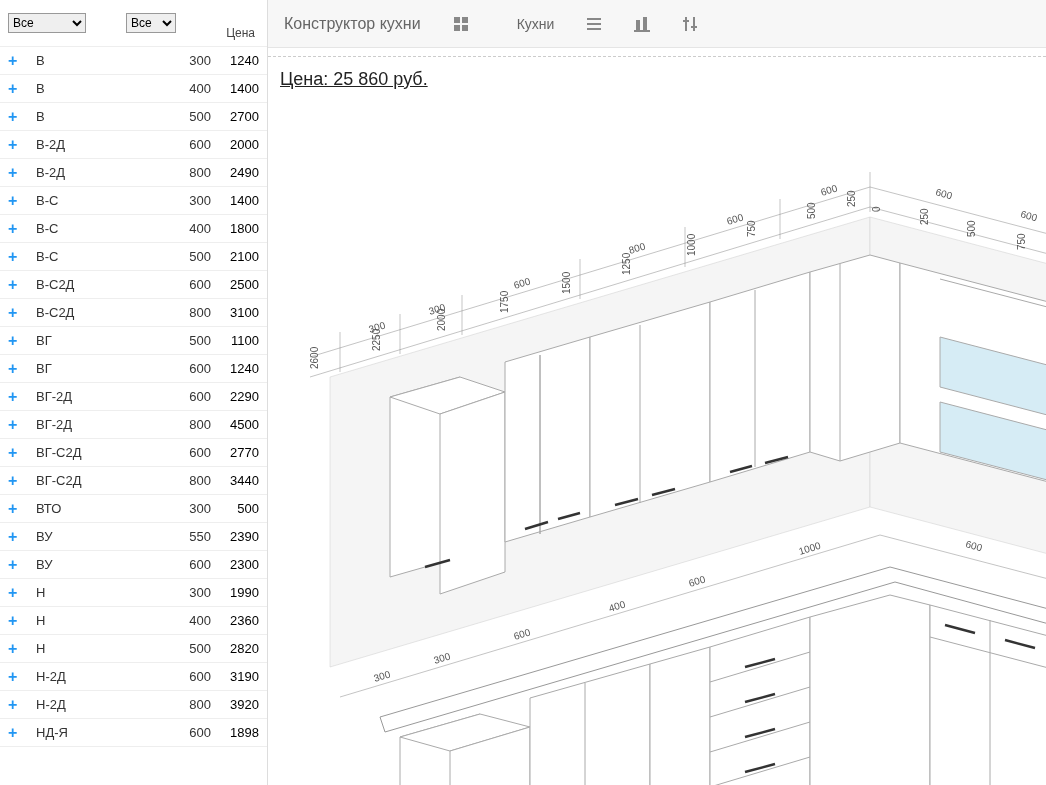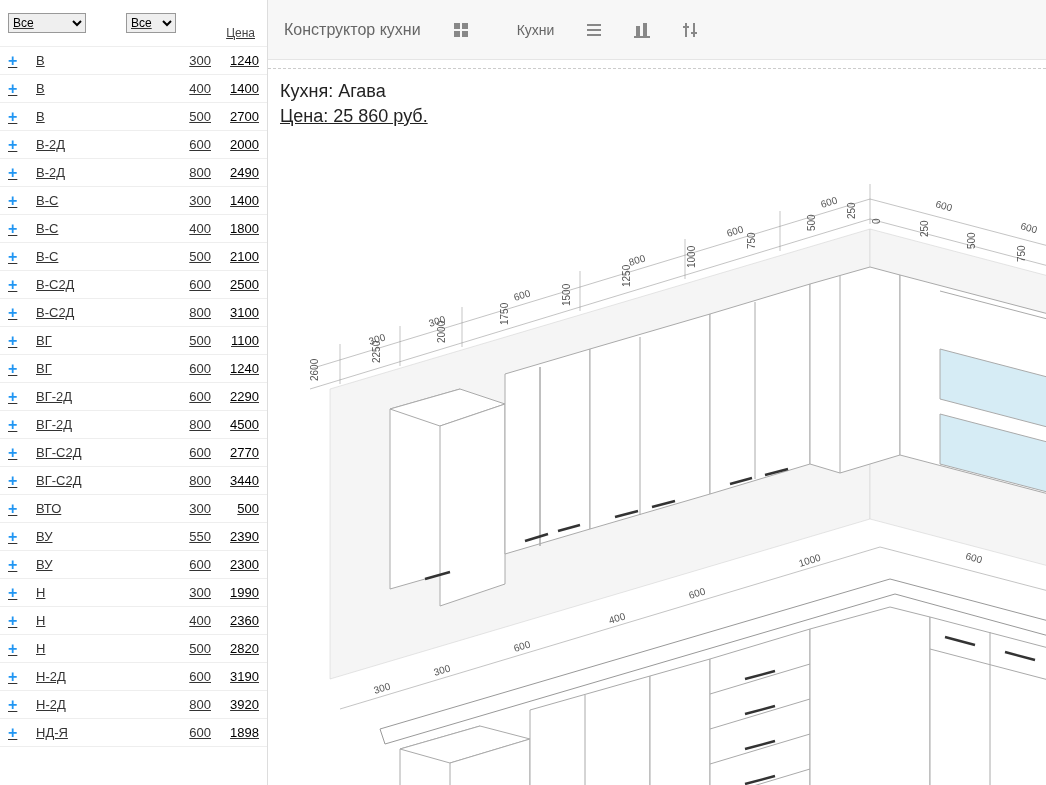--- a/index.html
+++ b/index.html
@@ -1,34 +1,34 @@
 <!DOCTYPE html>
 <html><head>
 <meta charset="utf-8">
 <style>
 * { box-sizing: border-box; margin: 0; padding: 0; }
 body { font-family: Arial, sans-serif; font-size: 13px; color: #333; width: 1046px; height: 785px; overflow: hidden; background: #fff; }
 .app { display: flex; width: 100%; height: 100%; }
-.sidebar { width: 268px; border-right: 1px solid #ddd; display: flex; flex-direction: column; background: #fff; text-decoration: underline; }
+.sidebar { width: 268px; border-right: 1px solid #ddd; display: flex; flex-direction: column; background: #fff; }
 .sidebar-header { display: flex; align-items: center; padding: 6px 8px; border-bottom: 1px solid #eee; gap: 8px; }
 .sidebar-header select { font-size: 12px; height: 20px; border: 1px solid #999; background: #efefef; }
 .sel1 { width: 78px; }
 .sel2 { width: 50px; margin-left: 32px; }
 .price-header { font-size: 12px; color: #444; margin-left: auto; padding-right: 4px; margin-top: 20px; }
 .catalog-wrap { flex: 1; overflow-y: scroll; }
 .catalog-wrap::-webkit-scrollbar { width: 14px; }
 .catalog-wrap::-webkit-scrollbar-track { background: #f0f0f0; }
 .catalog-wrap::-webkit-scrollbar-thumb { background: #c0c0c0; border-radius: 2px; }
 .catalog-row { display: flex; align-items: center; height: 28px; border-bottom: 1px solid #eee; padding: 0 8px; }
 .plus-icon { color: #2196F3; font-weight: bold; font-size: 16px; width: 20px; cursor: pointer; }
 .item-name { flex: 1; color: #333; padding-left: 8px; }
 .item-size { width: 40px; text-align: right; color: #333; }
 .item-price { width: 48px; text-align: right; color: #000000; }
 .main { flex: 1; display: flex; flex-direction: column; position: relative; }
-.toolbar { height: 60px; background: #f7f7f7; border-bottom: 1px solid #e5e5e5; display: flex; align-items: center; padding: 0 16px; gap: 32px; }
+.toolbar { height: 48px; background: #f7f7f7; border-bottom: 1px solid #e5e5e5; display: flex; align-items: center; padding: 0 16px; gap: 32px; }
 .toolbar-title { font-size: 16px; color: #666; }
 .toolbar-icon { width: 16px; height: 16px; cursor: pointer; color: #888; }
 .toolbar-link { font-size: 14px; color: #666; cursor: pointer; margin-left: 16px; }
 .divider-dashed { border-top: 1px dashed #ccc; margin-top: 8px; }
 .canvas-area { flex: 1; position: relative; background: #fff; padding: 12px 0 0 12px; overflow: hidden; }
 .canvas-title { font-size: 18px; color: #222; margin-bottom: 4px; }
 .canvas-price { font-size: 18px; color: #222; margin-bottom: 8px; text-decoration: underline; }
 .drawing { position: absolute; left: 12px; top: 80px; right: 0; bottom: 0; }
 svg { display: block; }
 .cab { fill: #fff; stroke: #aaa; stroke-width: 1; }
@@ -236,21 +236,20 @@
         <svg viewBox="0 0 16 16">
             <rect x="3" y="1" width="2" height="14" fill="#888"></rect>
             <rect x="1" y="4" width="6" height="2" fill="#888"></rect>
             <rect x="11" y="1" width="2" height="14" fill="#888"></rect>
             <rect x="9" y="10" width="6" height="2" fill="#888"></rect>
           </svg>
       </span>
     </div>
     <div class="divider-dashed"></div>
     <div class="canvas-area">
-      <div class="canvas-title">Кухня: Агава</div>
       <div class="canvas-price">Цена: 25 860 руб.</div>
       <div class="drawing">
         <svg width="780" height="700" viewBox="0 0 780 700">
 
           <line x1="30" y1="220" x2="590" y2="50" class="dim-line"></line>
           <line x1="590" y1="50" x2="780" y2="100" class="dim-line"></line>
           <line x1="30" y1="240" x2="590" y2="70" class="dim-line"></line>
           <line x1="590" y1="70" x2="780" y2="120" class="dim-line"></line>
 
           <g class="dim-line">

